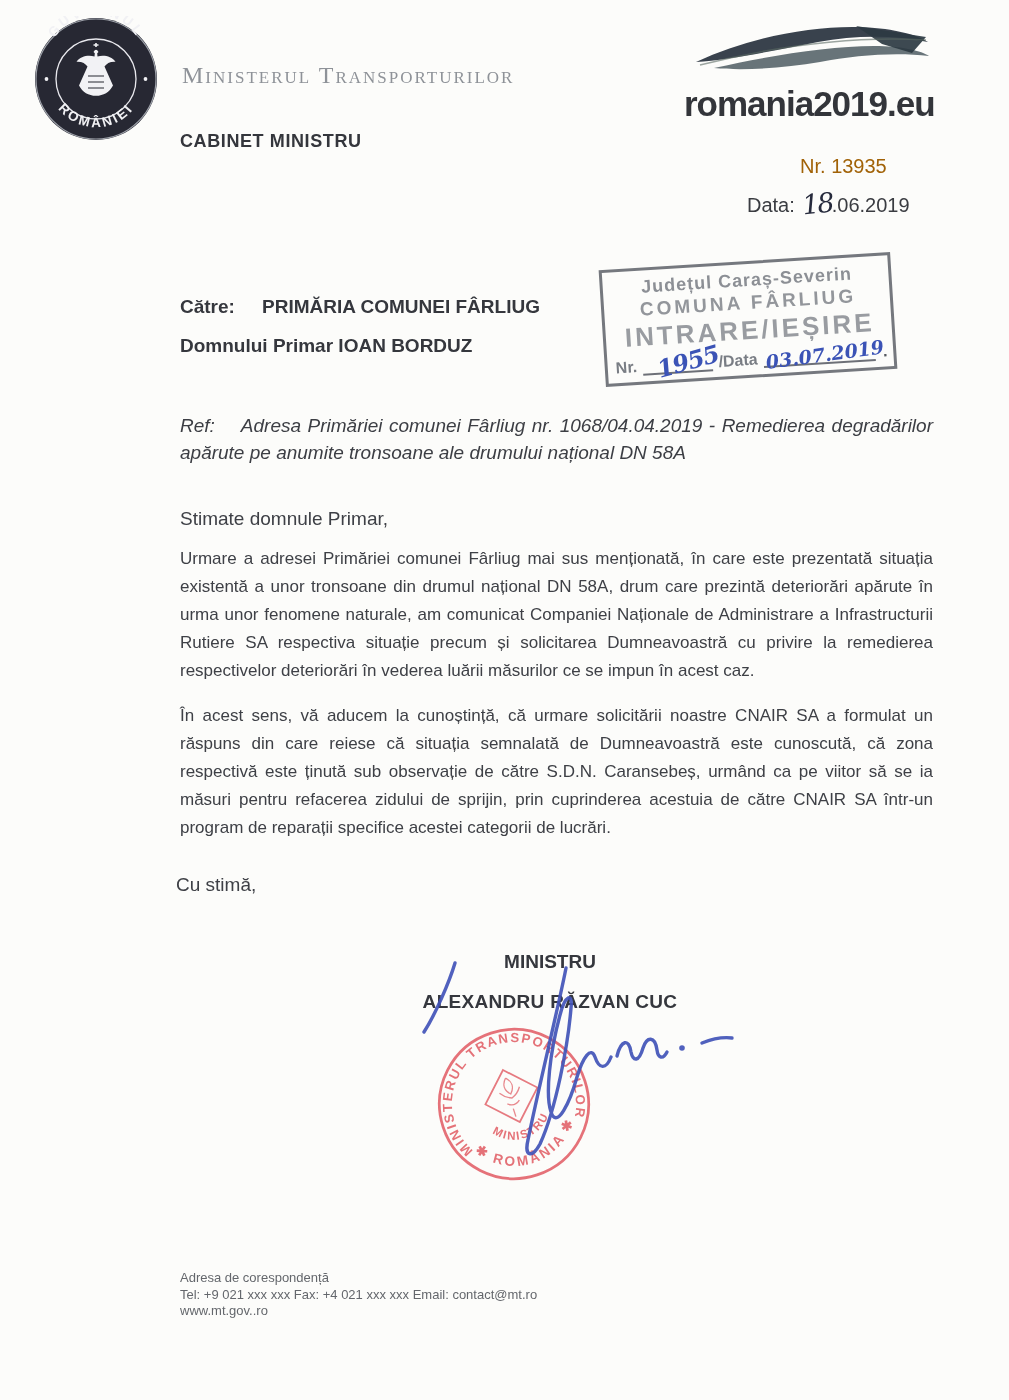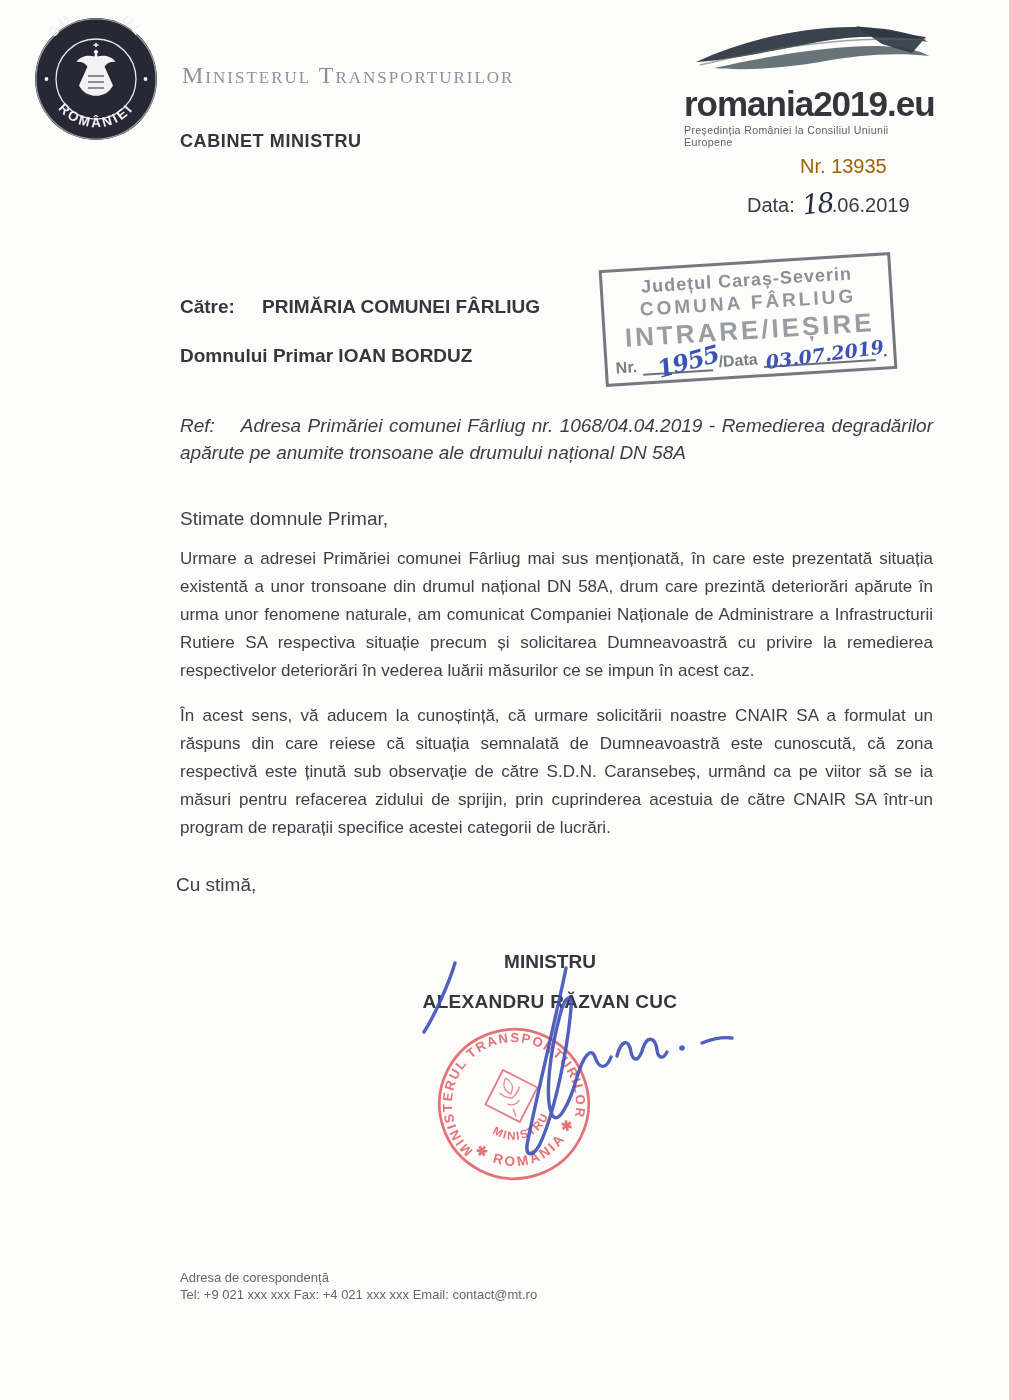--- a/index.html
+++ b/index.html
@@ -34,21 +34,21 @@
   .reg-date{ position:absolute; left:747px; top:187px; font-size:20px; color:#3a3c41; }
   .hand-day {
     display:inline-block; font-family:"DejaVu Serif", serif; font-style:italic;
     font-size:27px; color:#262a3c; transform:rotate(-6deg) translateY(1px);
     margin:0 -1px 0 2px; letter-spacing:-2px;
   }
   
   .recipient { position:absolute; left:180px; top:296px; font-size:19px; font-weight:bold; color:#35373d; }
   .recipient .row { display:flex; }
   .recipient .lbl { width:82px; }
-  .recipient .row2 { margin-top:27px; }
+  .recipient .row2 { margin-top:17px; }
   
   .entry-stamp {
     position:absolute; left:602px; top:261px; width:292px;
     transform:rotate(-3.6deg);
     border:3px solid #75787e; padding:6px 6px 6px 8px;
     color:#797d84; text-align:center;
   }
   .es-l1 { font-size:18px; font-weight:bold; letter-spacing:1px;  opacity:.85; }
   .es-l2 { font-size:19px; font-weight:bold; letter-spacing:3px;  opacity:.8; margin-top:1px;}
   .es-l3 { font-size:26px; font-weight:bold; letter-spacing:3px;  opacity:.75; margin-top:1px;}
@@ -120,21 +120,20 @@
   <div class="eu-logo">
     <svg class="eu-swoosh" width="240" height="52" viewBox="0 0 240 52">
       <path d="M6 40 C 58 16, 118 4, 168 5 C 198 5.5, 226 12, 238 20
                C 204 13, 166 13, 128 20 C 86 28, 40 38, 6 40 Z" fill="#39424d"></path>
       <path d="M24 46 C 78 34, 138 24, 184 24 C 212 24, 232 29, 239 34
                C 206 30, 166 33, 130 40 C 94 46, 54 49, 24 46 Z" fill="#4e5c62" opacity=".85"></path>
       <path d="M166 4 L 236 15 L 222 31 L 192 22 Z" fill="#2d3a42" opacity=".92"></path>
       <path d="M10 43 C 70 28, 150 13, 236 18" stroke="#5c6a64" stroke-width="1.4" fill="none" opacity=".6"></path>
     </svg>
     <div class="eu-wordmark">romania2019.eu</div>
-    <div class="eu-tagline">Președinția României la Consiliul Uniunii Europene</div>
   </div>
 
   <div class="reg-nr">
     <span>Nr.</span>
     <span>13935</span>
   </div>
   <div class="reg-date">
     <span>Data:</span>
     <span class="hand-day">18</span><span>.06.2019</span>
   </div>
@@ -213,15 +212,16 @@
       <path d="M 212 121 C 216 105, 224 103, 226 117 C 228 127, 234 127, 238 113
                C 242 101, 250 101, 252 115 C 253 123, 258 125, 262 117"></path>
       <path d="M 297 108 C 307 104, 319 102, 327 103"></path>
     </g>
     <circle cx="277" cy="113" r="2.8" fill="#4254b8" opacity=".92"></circle>
   </svg>
 
   <div class="footer">
     <div>Adresa de corespondență</div>
     <div>Tel: +9 021 xxx xxx Fax: +4 021 xxx xxx Email: contact@mt.ro</div>
+    <div>www.mt.gov..ro</div>
   </div>
 
 </div>
 
 </body></html>

